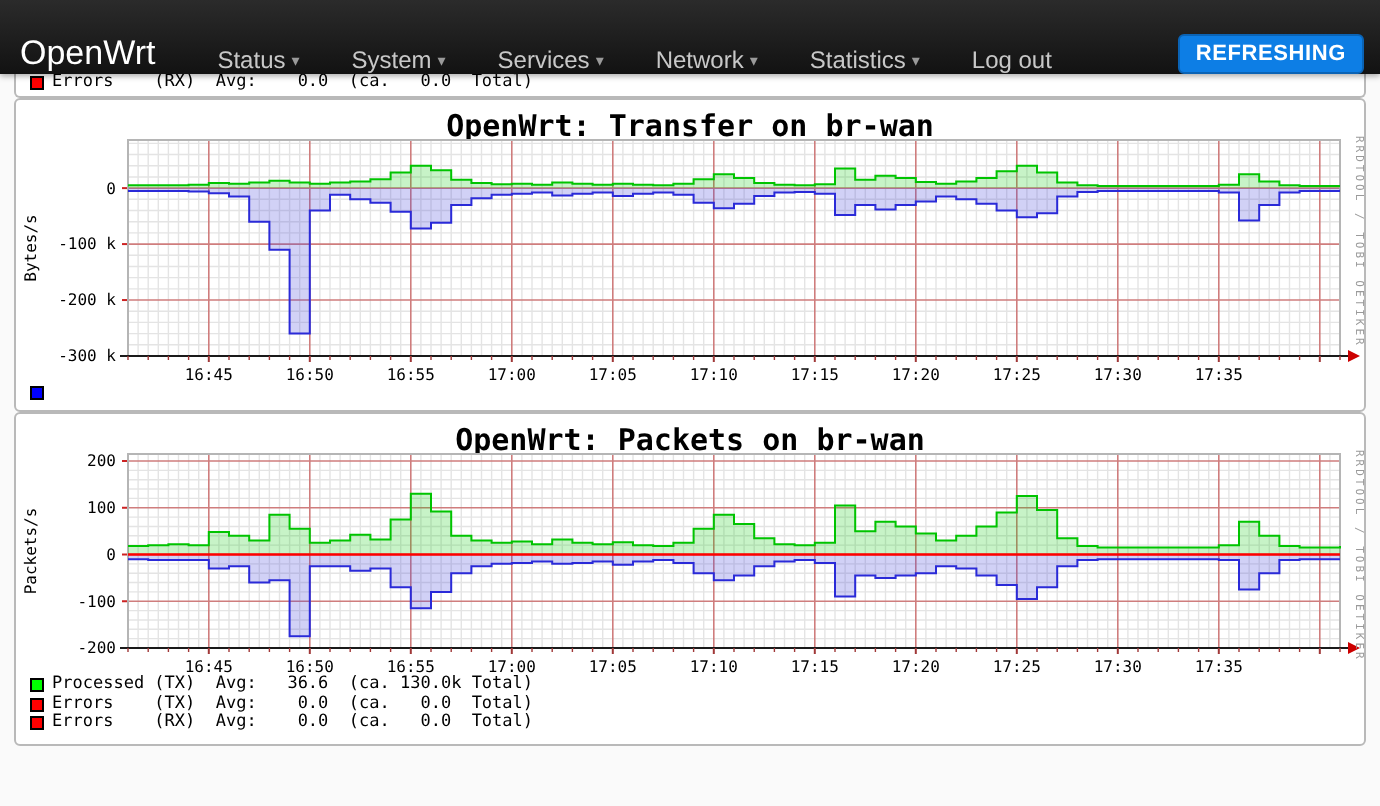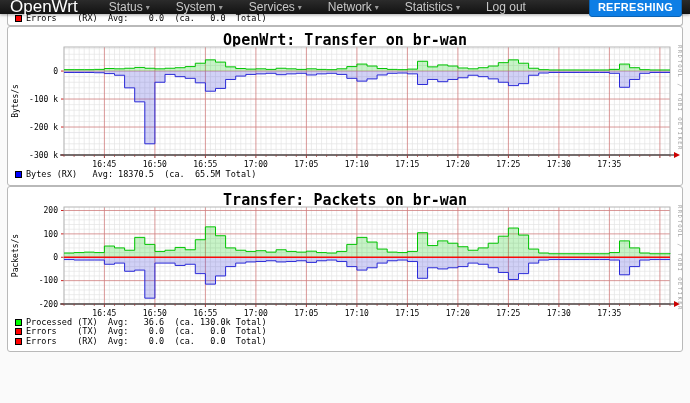--- a/index.html
+++ b/index.html
@@ -4,21 +4,21 @@
 <style>
   * { box-sizing: border-box; }
   html,body { margin:0; padding:0; }
   body {
     width:690px; height:403px; overflow:hidden;
     background:#fafafa;
     font-family:"Liberation Sans", sans-serif;
   }
   
   .navbar {
-    height:14px; display:flex; align-items:center;
+    height:37px; display:flex; align-items:flex-end;
     background:linear-gradient(#2b2b2b,#121212);
     padding:0 8px; box-shadow:0 1px 3px rgba(0,0,0,.35);
     position:relative; z-index:5;
   }
   .brand { color:#ffffff; font-size:17px; margin:0 18px 0 2px; cursor:pointer; }
   .nav-item { color:#c8c8c8; font-size:12px; padding:0 13px; cursor:pointer; white-space:nowrap; }
   .caret { font-size:8px; color:#9a9a9a; margin-left:3px; vertical-align:1px; }
   .refresh-btn {
     margin-left:auto; background:#0d7ee5; color:#fff;
     font-size:11px; font-weight:bold; letter-spacing:.3px;
@@ -306,27 +306,26 @@
         <text x="449.9" y="125" text-anchor="middle" class="tick">17:20</text>
         <text x="500.4" y="125" text-anchor="middle" class="tick">17:25</text>
         <text x="550.9" y="125" text-anchor="middle" class="tick">17:30</text>
         <text x="601.4" y="125" text-anchor="middle" class="tick">17:35</text>
         <text class="tick" text-anchor="middle" transform="translate(10 59) rotate(-90)">Bytes/s</text>
         <text class="wm" transform="translate(670 3) rotate(90)">RRDTOOL / TOBI OETIKER</text>
       </svg>
     <div class="legend-block">
       <div class="legend-row">
         <span class="sq" style="background: rgb(0, 0, 255);"></span>
-        <span class="lt">Bytes (RX)   Avg: 18370.5  (ca.  65.5M Total)</span>
       </div>
     </div>
   </section>
 
   <section class="panel">
-    <div class="chart-title">Transfer: Packets on br-wan</div>
+    <div class="chart-title">OpenWrt: Packets on br-wan</div>
     <svg class="chart-svg" width="674" height="115" viewBox="0 0 674 115">
         <rect x="56" y="5" width="606" height="97" fill="#ffffff"></rect>
         <line x1="56" x2="662" y1="97.32530120481928" y2="97.32530120481928" stroke="#e4e4e4" stroke-width="0.7"></line>
         <line x1="56" x2="662" y1="92.65060240963855" y2="92.65060240963855" stroke="#e4e4e4" stroke-width="0.7"></line>
         <line x1="56" x2="662" y1="87.97590361445783" y2="87.97590361445783" stroke="#e4e4e4" stroke-width="0.7"></line>
         <line x1="56" x2="662" y1="83.3012048192771" y2="83.3012048192771" stroke="#e4e4e4" stroke-width="0.7"></line>
         <line x1="56" x2="662" y1="73.95180722891567" y2="73.95180722891567" stroke="#e4e4e4" stroke-width="0.7"></line>
         <line x1="56" x2="662" y1="69.27710843373494" y2="69.27710843373494" stroke="#e4e4e4" stroke-width="0.7"></line>
         <line x1="56" x2="662" y1="64.6024096385542" y2="64.6024096385542" stroke="#e4e4e4" stroke-width="0.7"></line>
         <line x1="56" x2="662" y1="59.9277108433735" y2="59.9277108433735" stroke="#e4e4e4" stroke-width="0.7"></line>

